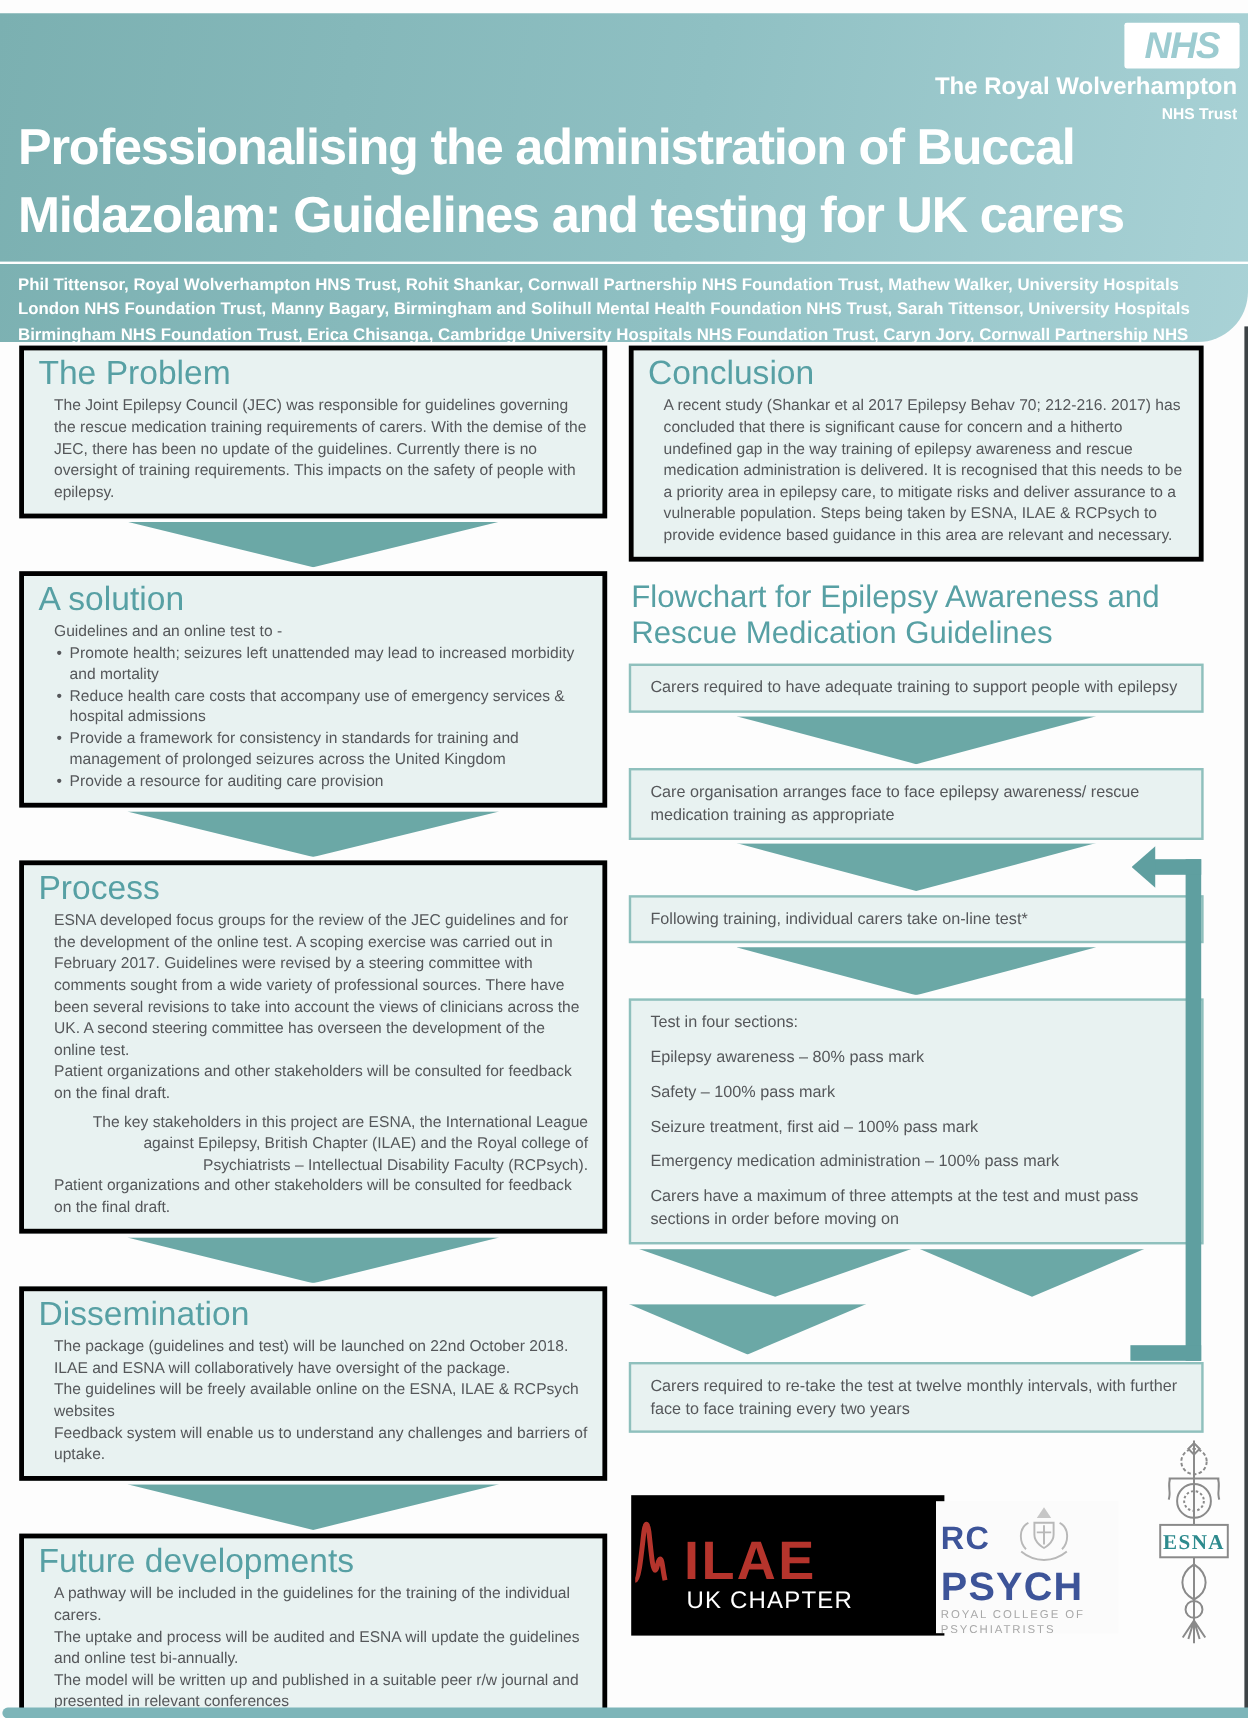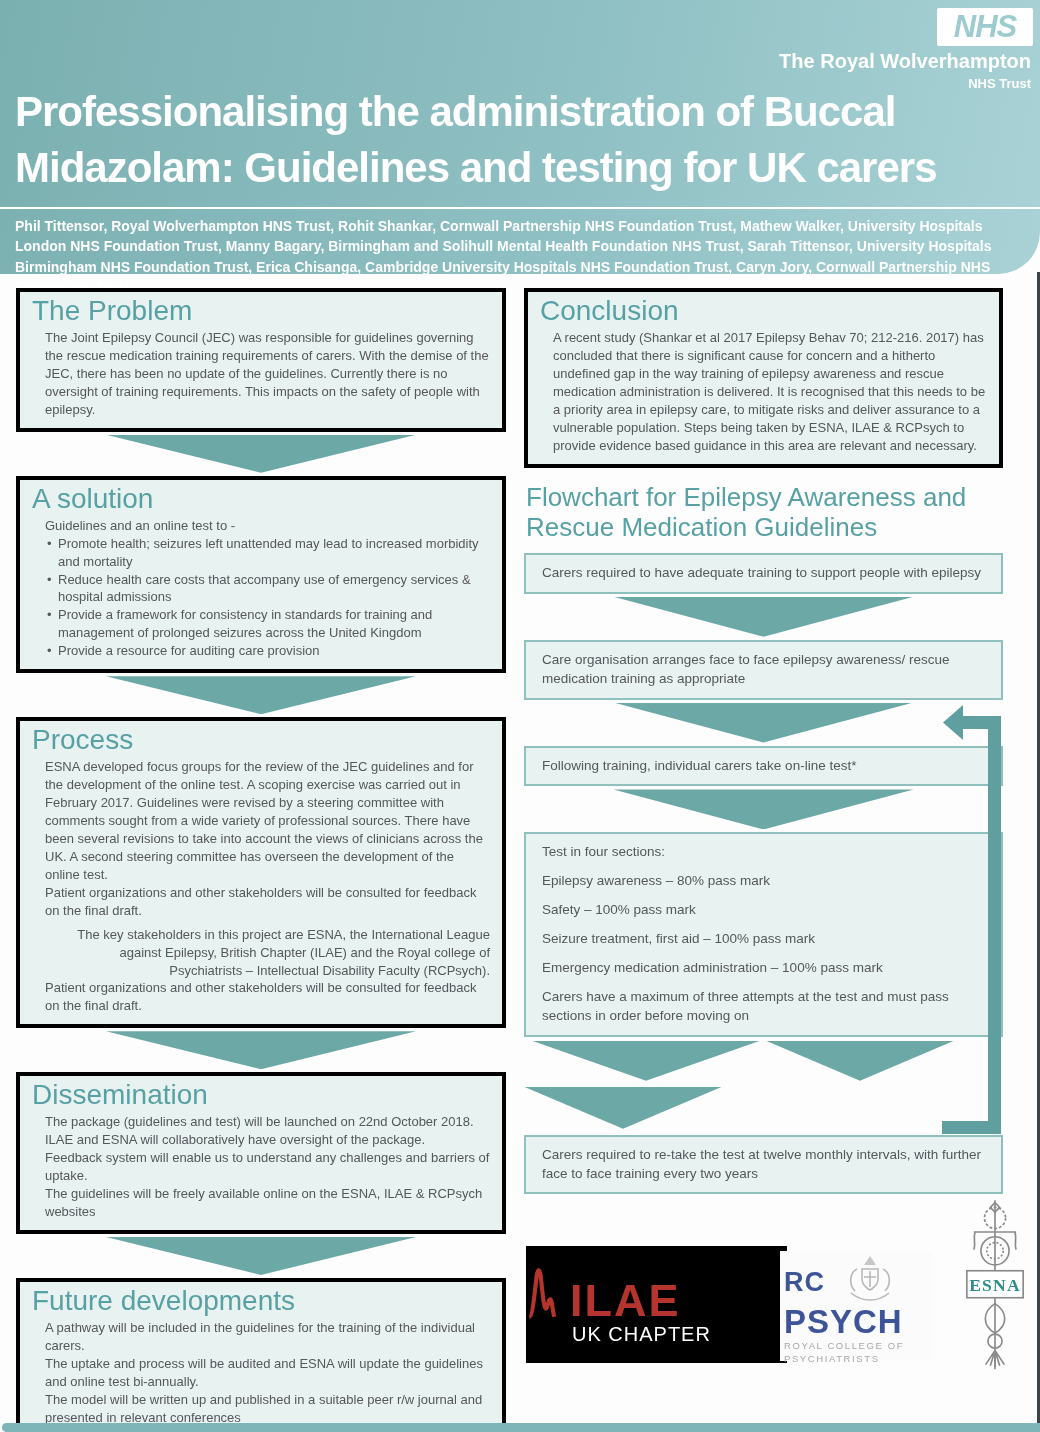--- a/index.html
+++ b/index.html
@@ -3,21 +3,21 @@
 <meta charset="utf-8">
 <style>
   html,body { margin:0; padding:0; background:#ffffff; }
   .page {
     position:relative; width:1040px; height:1432px; background:#fdfdfd;
     font-family:"Liberation Sans","DejaVu Sans",sans-serif; overflow:hidden;
   }
 
   
   .header {
-    position:absolute; top:0; left:0; width:1040px; height:274px;
+    position:absolute; top:11px; left:0; width:1040px; height:274px;
     background:linear-gradient(100deg,#7bb0b1 0%,#8fc0c3 55%,#a9d2d6 100%);
     border-bottom-right-radius:42px;
   }
   .nhs-logo {
     position:absolute; top:8px; right:7px; width:96px; height:38px;
     background:#ffffff; border-radius:2px; display:flex; align-items:center; justify-content:center;
     font-style:italic; font-weight:bold; font-size:31px; color:#9ccbd0; letter-spacing:-1px;
   }
   .trust-name { position:absolute; top:50px; right:9px; color:#fff; font-weight:bold; font-size:20px; }
   .trust-sub  { position:absolute; top:76px; right:9px; color:#fff; font-weight:bold; font-size:13px; }
@@ -148,22 +148,22 @@
       <p class="pgap">The key stakeholders in this project are ESNA, the International League against Epilepsy, British Chapter (ILAE) and the Royal college of Psychiatrists – Intellectual Disability Faculty (RCPsych).</p>
       <p>Patient organizations and other stakeholders will be consulted for feedback on the final draft.</p>
     </div>
 
     <div class="arrow-down"></div>
 
     <div class="sbox">
       <h2>Dissemination</h2>
       <p>The package (guidelines and test) will be launched on 22nd October 2018.</p>
       <p>ILAE and ESNA will collaboratively have oversight of the package.</p>
+      <p>The guidelines will be freely available online on the ESNA, ILAE &amp; RCPsych websites</p>
       <p>Feedback system will enable us to understand any challenges and barriers of uptake.</p>
-      <p>The guidelines will be freely available online on the ESNA, ILAE &amp; RCPsych websites</p>
     </div>
 
     <div class="arrow-down"></div>
 
     <div class="sbox">
       <h2>Future developments</h2>
       <p>A pathway will be included in the guidelines for the training of the individual carers.</p>
       <p>The uptake and process will be audited and ESNA will update the guidelines and online test bi-annually.</p>
       <p>The model will be written up and published in a suitable peer r/w journal and presented in relevant conferences</p>
     </div>

